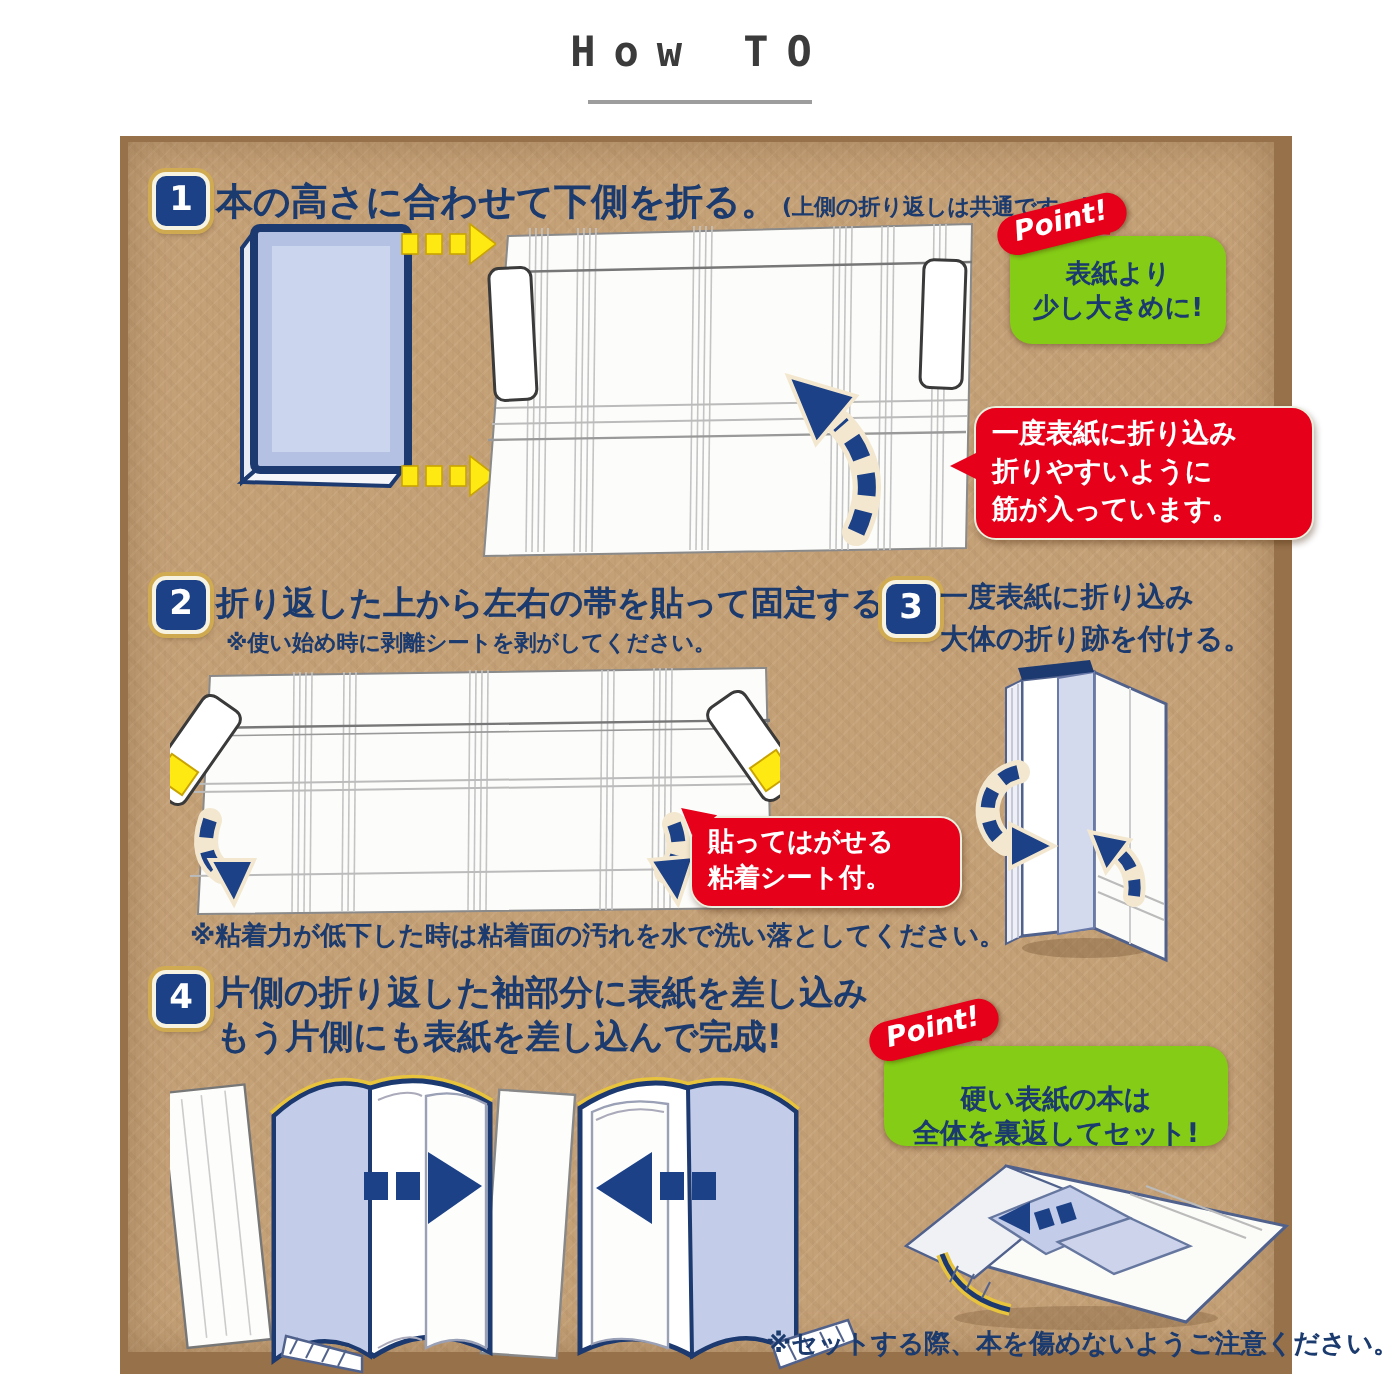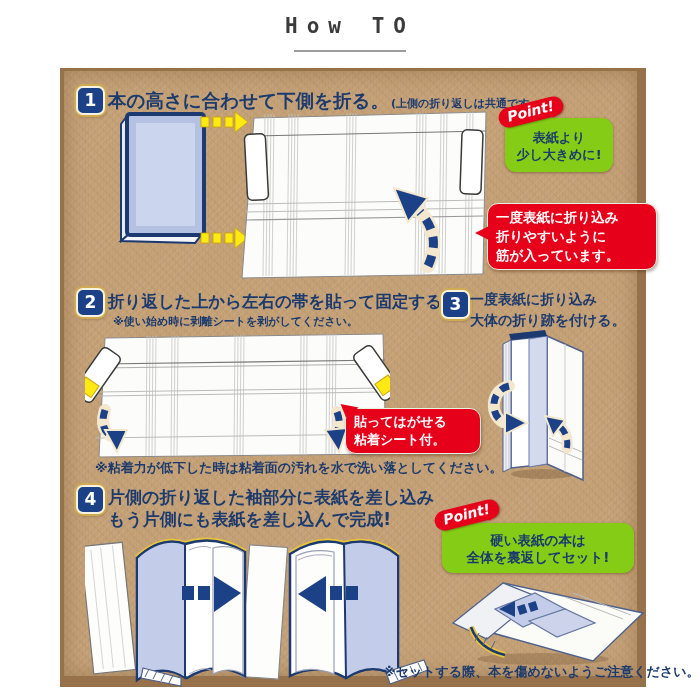--- a/index.html
+++ b/index.html
@@ -32,21 +32,21 @@
   .h3t{left:470px;top:289px;font-size:14px;line-height:21px;}
   .h4t{left:108px;top:486px;font-size:17px;line-height:22px;}
   .fn{position:absolute;color:#1b3a6e;font-weight:bold;font-size:13px;white-space:nowrap;}
   .fn2{left:95px;top:459px;}
   .fn4{left:383px;top:663px;}
   
   .pt-box{position:absolute;background:#84cc16;border-radius:11px;
           box-shadow:0 1px 3px rgba(70,45,15,.45);color:#1b3a6e;font-weight:bold;
           text-align:center;}
   .pt-box1{left:505px;top:118px;width:108px;height:54px;font-size:13px;line-height:17px;padding-top:11px;box-sizing:border-box;}
-  .pt-box2{left:442px;top:523px;width:192px;height:50px;font-size:13.5px;line-height:17px;padding-top:9px;box-sizing:border-box;}
+  .pt-box2{left:442px;top:523px;width:172px;height:50px;font-size:13.5px;line-height:17px;padding-top:19px;box-sizing:border-box;}
   .pt-label{position:absolute;background:#e60019;color:#fff;font-style:italic;font-weight:bold;
           font-size:14px;padding:1px 9px 3px;border-radius:11px;transform:rotate(-14deg);
           box-shadow:1px 1px 2px rgba(60,30,0,.4);}
   .pt-label::after{content:"";position:absolute;right:5px;bottom:-7px;width:0;height:0;
           border:6px solid transparent;border-top-color:#e60019;transform:rotate(-28deg);}
   .pt-label1{left:498px;top:102px;}
   .pt-label2{left:434px;top:505px;}
   
   .callout{position:absolute;background:#e60019;border:1.5px solid #e9efdc;border-radius:11px;
           color:#fff;font-weight:bold;box-shadow:1px 2px 3px rgba(60,30,0,.35);}

